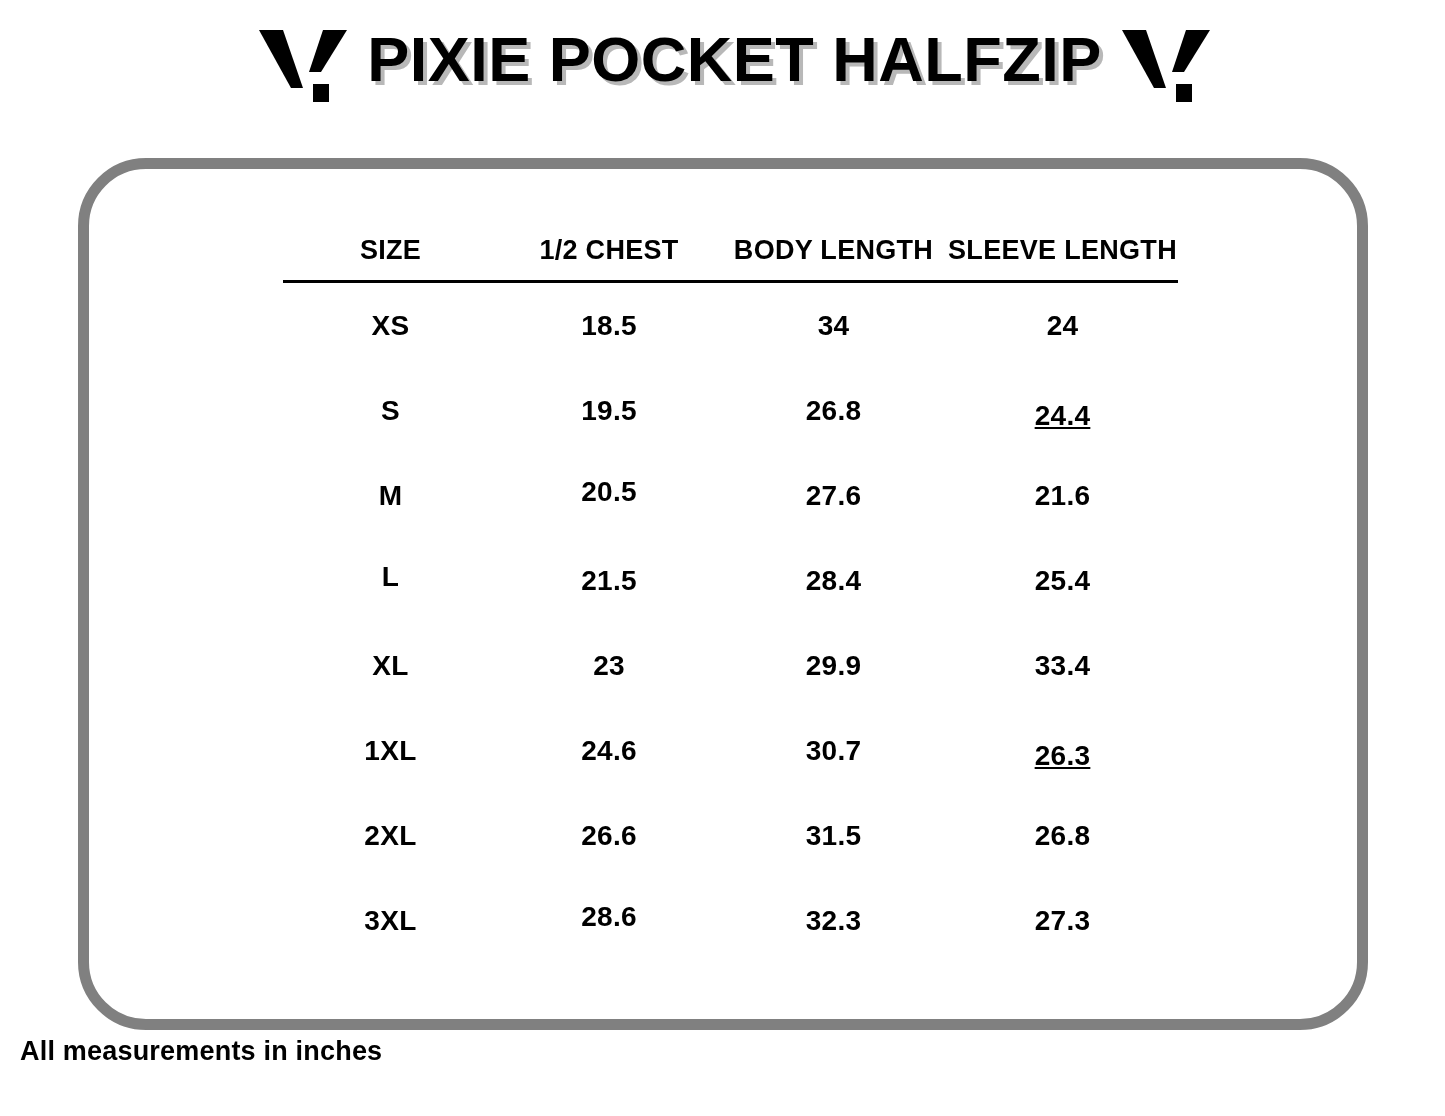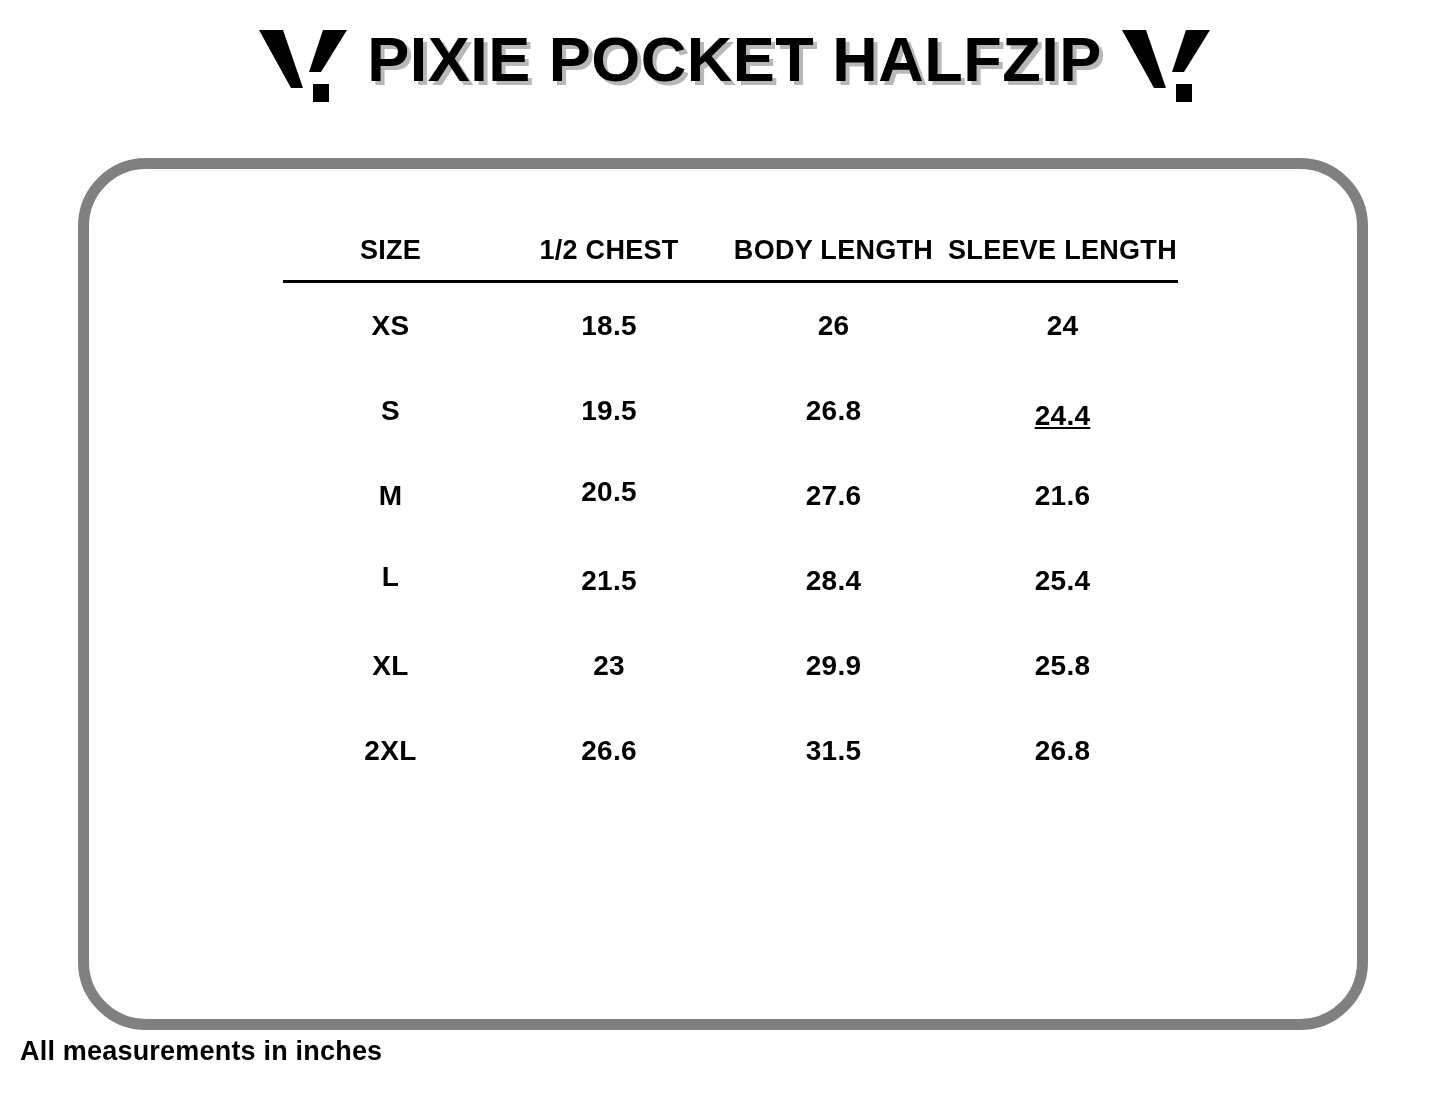--- a/index.html
+++ b/index.html
@@ -149,21 +149,21 @@
           <th>SIZE</th>
           <th>1/2 CHEST</th>
           <th>BODY LENGTH</th>
           <th>SLEEVE LENGTH</th>
         </tr>
       </thead>
       <tbody>
         <tr>
           <td>XS</td>
           <td>18.5</td>
-          <td>26</td>
+          <td>34</td>
           <td>24</td>
         </tr>
         <tr>
           <td>S</td>
           <td>19.5</td>
           <td>26.8</td>
           <td class="nudge-down">24.4</td>
         </tr>
         <tr>
           <td>M</td>
@@ -174,27 +174,39 @@
         <tr>
           <td class="nudge-up">L</td>
           <td>21.5</td>
           <td>28.4</td>
           <td>25.4</td>
         </tr>
         <tr>
           <td>XL</td>
           <td>23</td>
           <td>29.9</td>
-          <td>25.8</td>
+          <td>33.4</td>
+        </tr>
+        <tr>
+          <td>1XL</td>
+          <td>24.6</td>
+          <td>30.7</td>
+          <td class="nudge-down">26.3</td>
         </tr>
         <tr>
           <td>2XL</td>
           <td>26.6</td>
           <td>31.5</td>
           <td>26.8</td>
         </tr>
+        <tr>
+          <td>3XL</td>
+          <td class="nudge-up">28.6</td>
+          <td>32.3</td>
+          <td>27.3</td>
+        </tr>
       </tbody>
     </table>
   </div>
 
   <div class="footnote">All measurements in inches</div>
 
 </div>
 
 </body></html>

